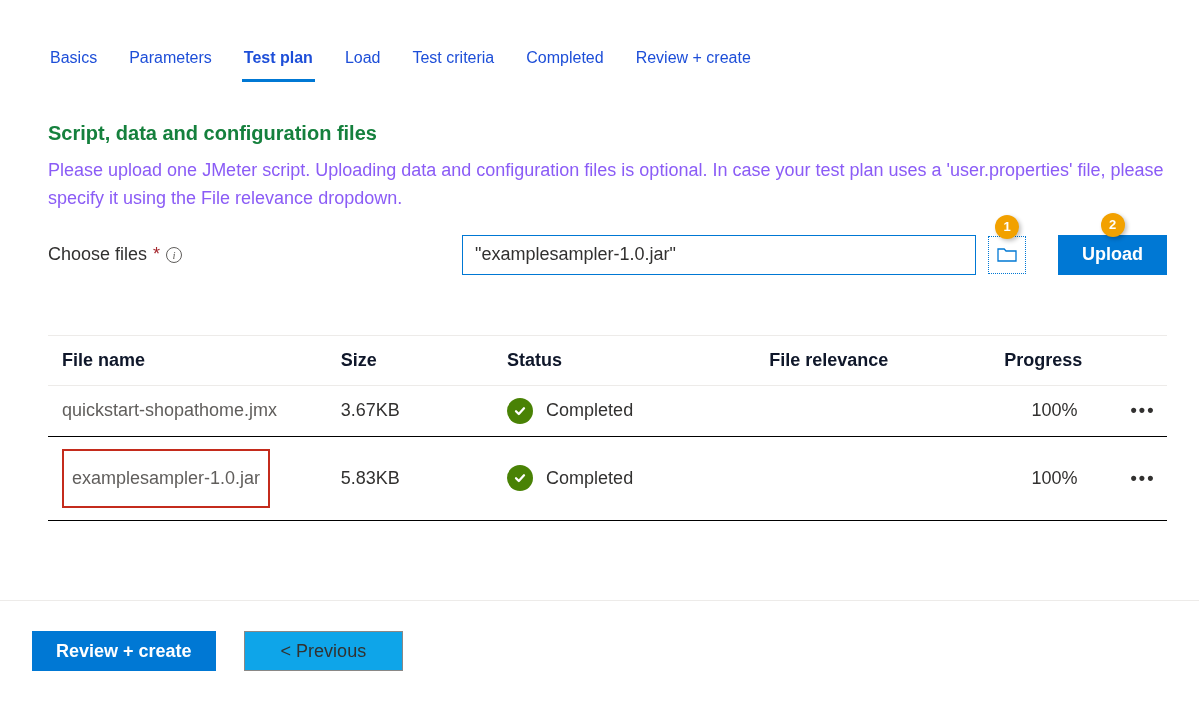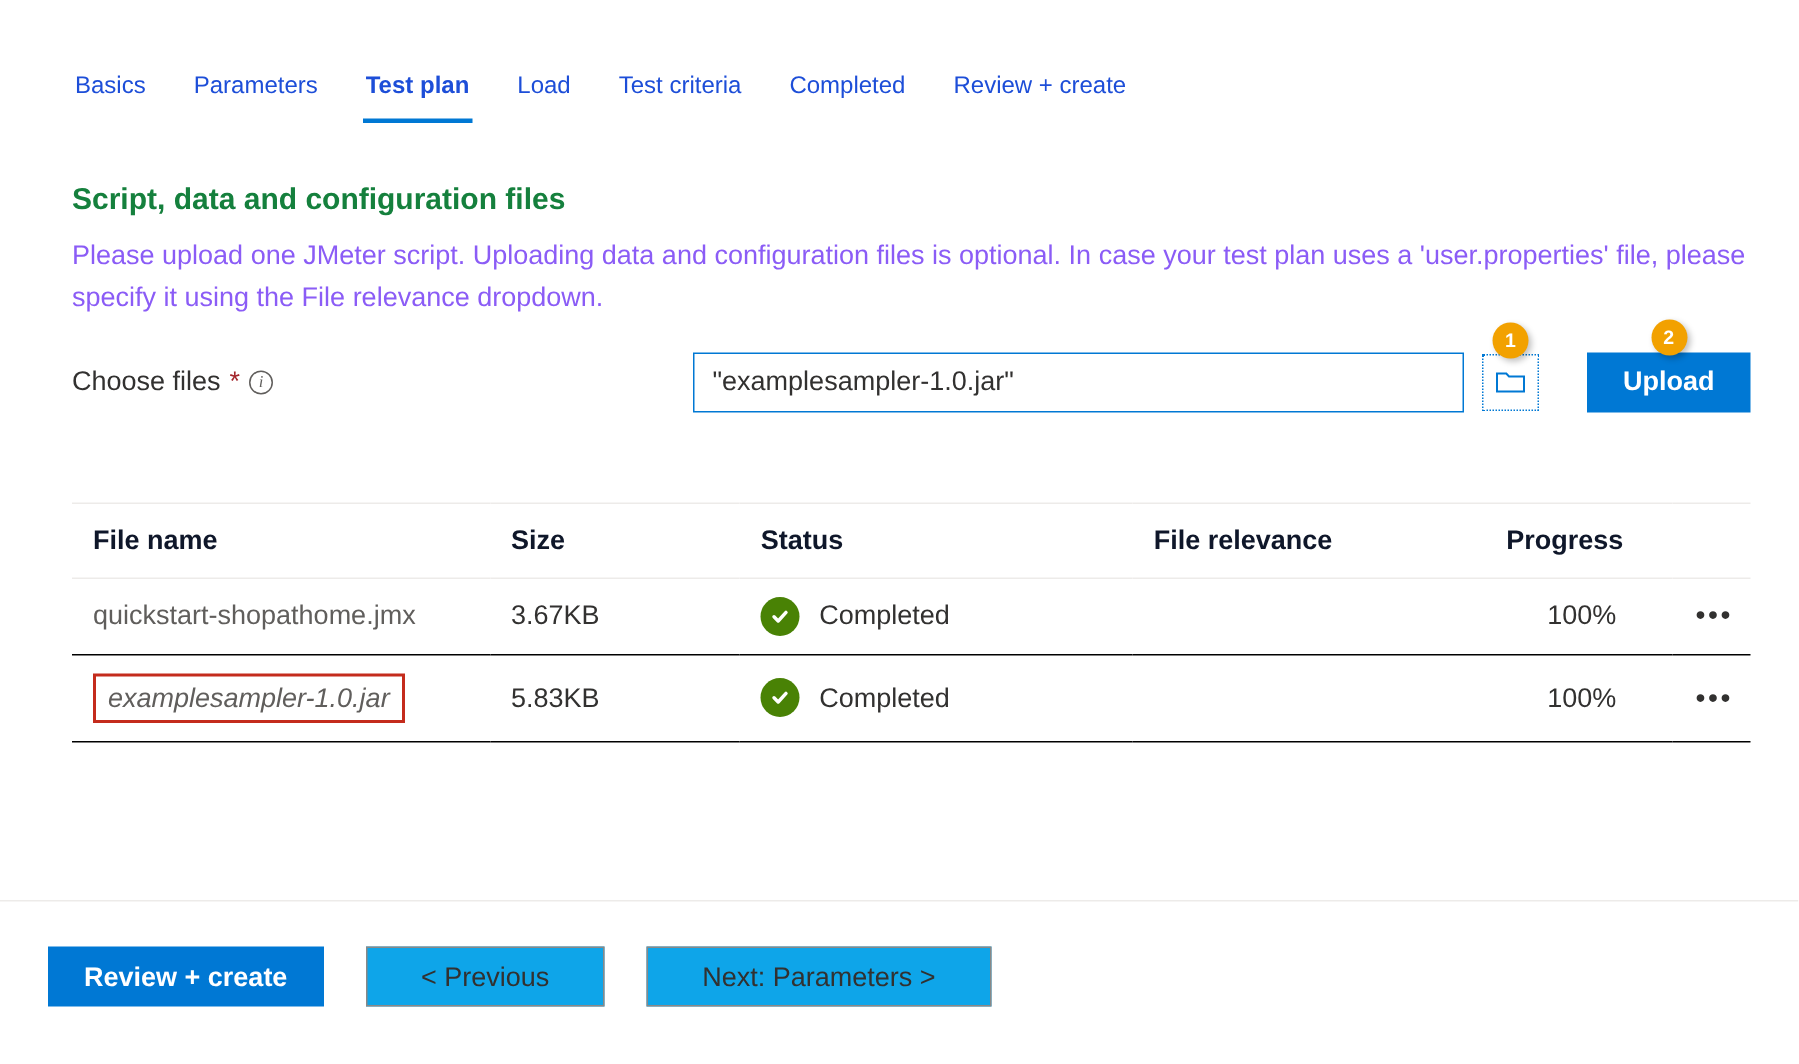--- a/index.html
+++ b/index.html
@@ -150,23 +150,22 @@
       padding: 12px 10px 12px 14px;
       border-bottom: 1px solid #000000;
       font-size: 18px;
       vertical-align: middle;
     }
     .filename-cell {
       color: #605e5c;
     }
     .highlighted-cell {
       border: 2px solid #c42b1c;
-      padding: 4px 8px;
+      padding: 17px 8px;
       display: inline-block;
-      font-style: italic;
     }
     .status-wrap {
       display: flex;
       align-items: center;
       gap: 13px;
     }
     .check-icon {
       width: 26px;
       height: 26px;
       border-radius: 50%;
@@ -306,14 +305,13 @@
         <td class="progress-cell">100%</td>
         <td class="more-cell">•••</td>
       </tr>
     </tbody>
   </table>
 </div>
 
 <div class="footer-bar">
   <button class="btn-primary">Review + create</button>
   <button class="btn-secondary">&lt; Previous</button>
-  <button class="btn-secondary">Next: Parameters &gt;</button>
 </div>
 
 </body></html>

